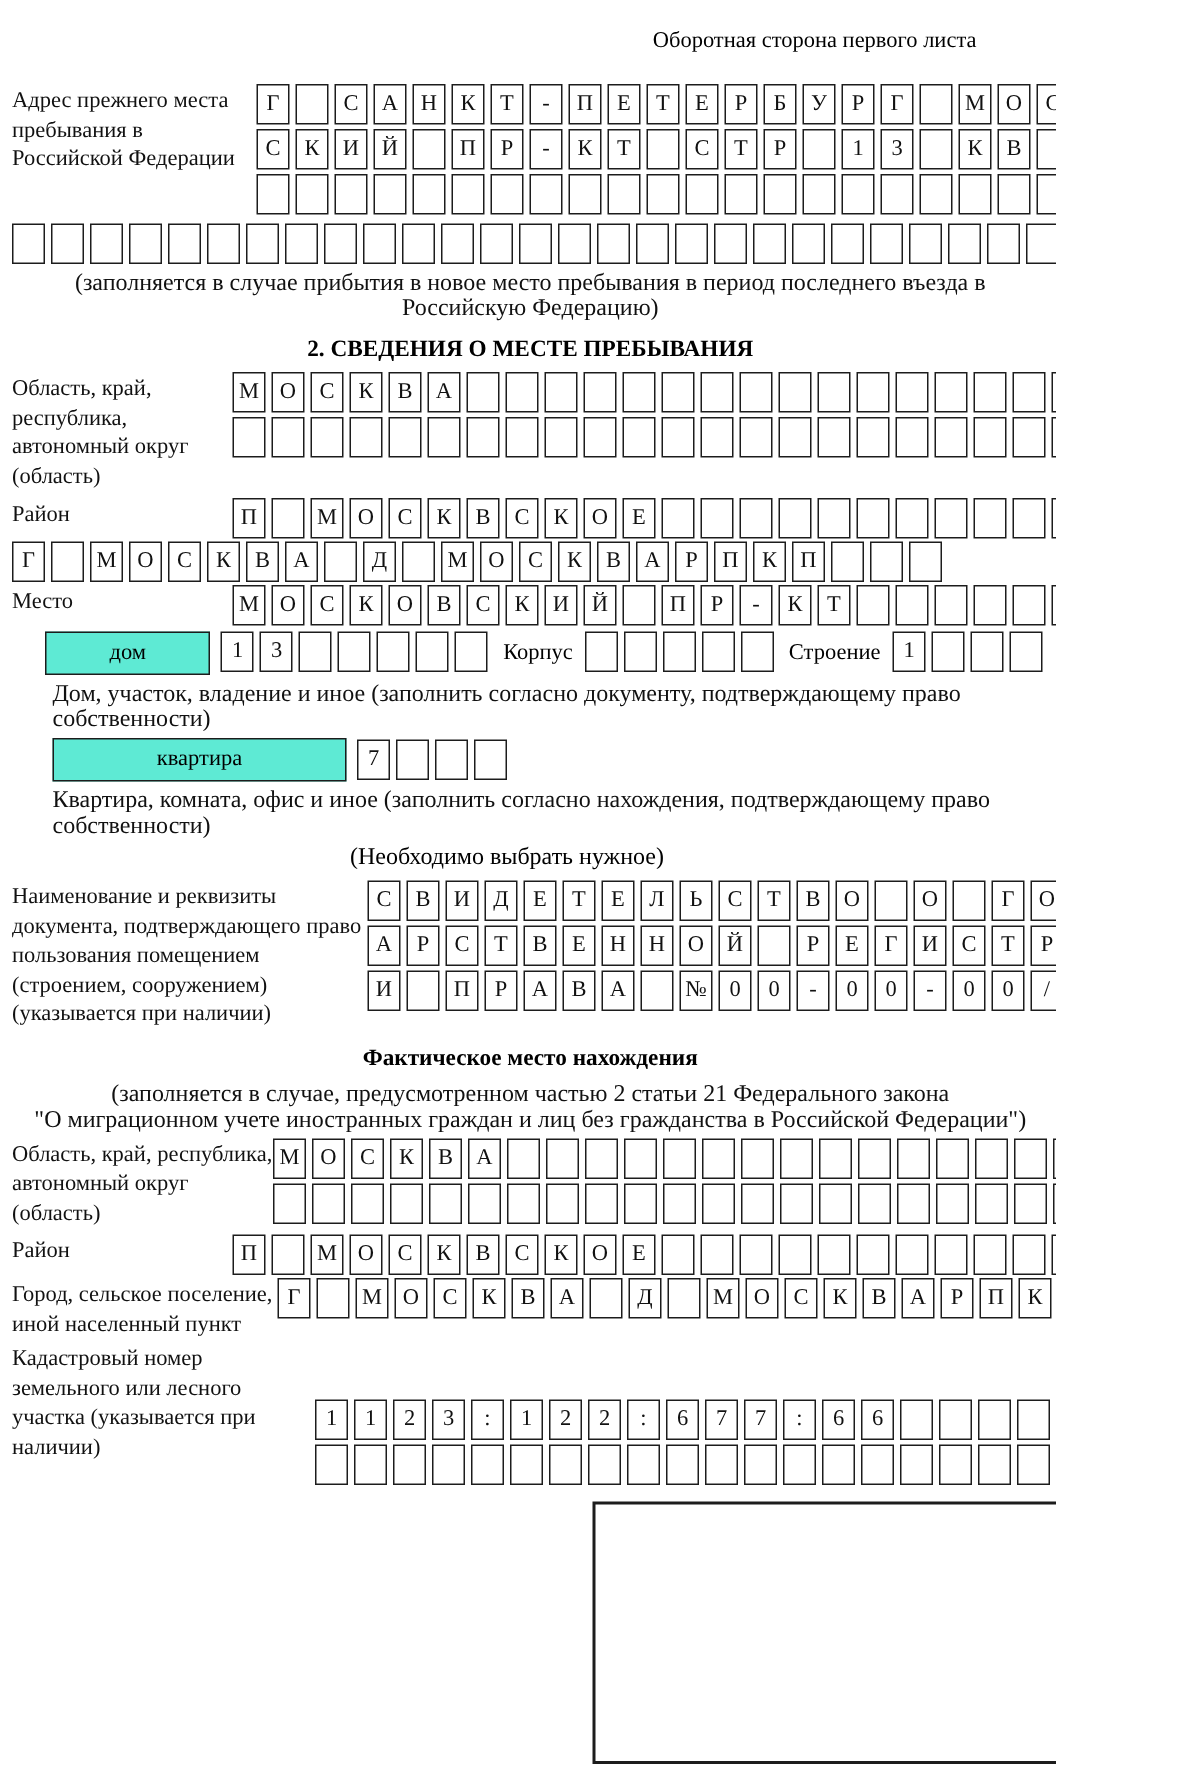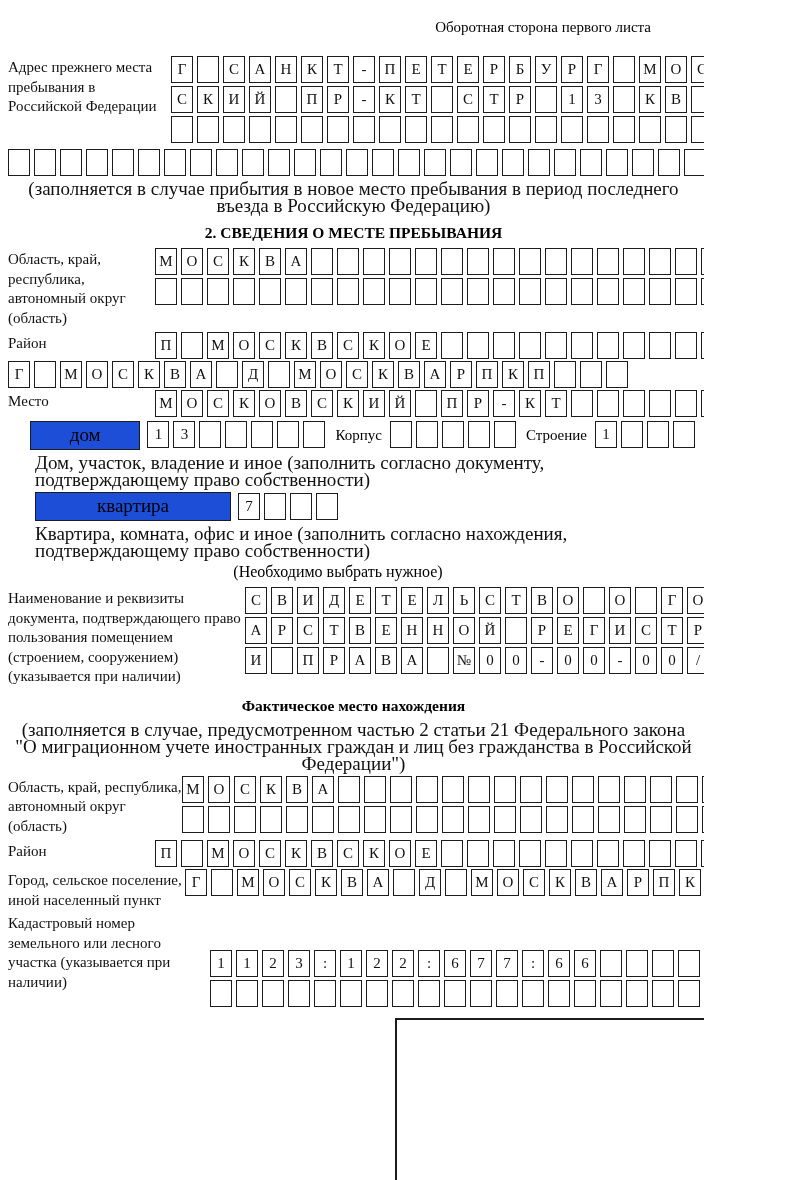--- a/index.html
+++ b/index.html
@@ -18,31 +18,31 @@
 
   .cells { display:flex; }
   .cellcol .cells { margin-bottom:3px; }
   .cell {
     flex:0 0 22px; width:22px; height:27px; box-sizing:border-box;
     border:1.6px solid #1c1c1c; margin-right:4px;
     font-size:15px; line-height:24px; text-align:center; color:#111;
     background:#fff;
   }
   .fullrow { margin-top:3px; }
-  .caption { font-size:19px; line-height:17px; color:#111; }
+  .caption { font-size:16px; line-height:17px; color:#111; }
   .center { text-align:center; }
   .sect-title { text-align:center; font-weight:bold; font-size:15.5px; margin-top:10px; }
 
   .mt20{margin-top:20px;} .mt10{margin-top:10px;} .mt6{margin-top:6px;}
   .mt4{margin-top:4px;} .mt2{margin-top:2px;}
 
   .bigbox {
     box-sizing:border-box; height:29px; border:1.6px solid #1c1c1c;
-    text-align:center; line-height:26px; font-size:19px; margin-right:7px;
-    background:#1d4ed8;
+    text-align:center; line-height:26px; font-size:15px; margin-right:7px;
+    background:#5eead4;
   }
   .houserow { display:flex; align-items:flex-start; margin-left:22px; }
   .aptrow   { display:flex; align-items:center; margin-left:27px; }
   .inl-lab { font-size:15px; line-height:28px; padding:0 8px 0 6px; white-space:nowrap; }
   .left-cap { margin-left:27px; margin-top:4px; }
 
   .stayrow { display:flex; align-items:center; margin-left:27px; margin-top:8px; }
   .stay-label { font-size:15px; white-space:nowrap; }
   .chk {
     box-sizing:border-box; width:22px; height:27px; border:1.6px solid #1c1c1c;

